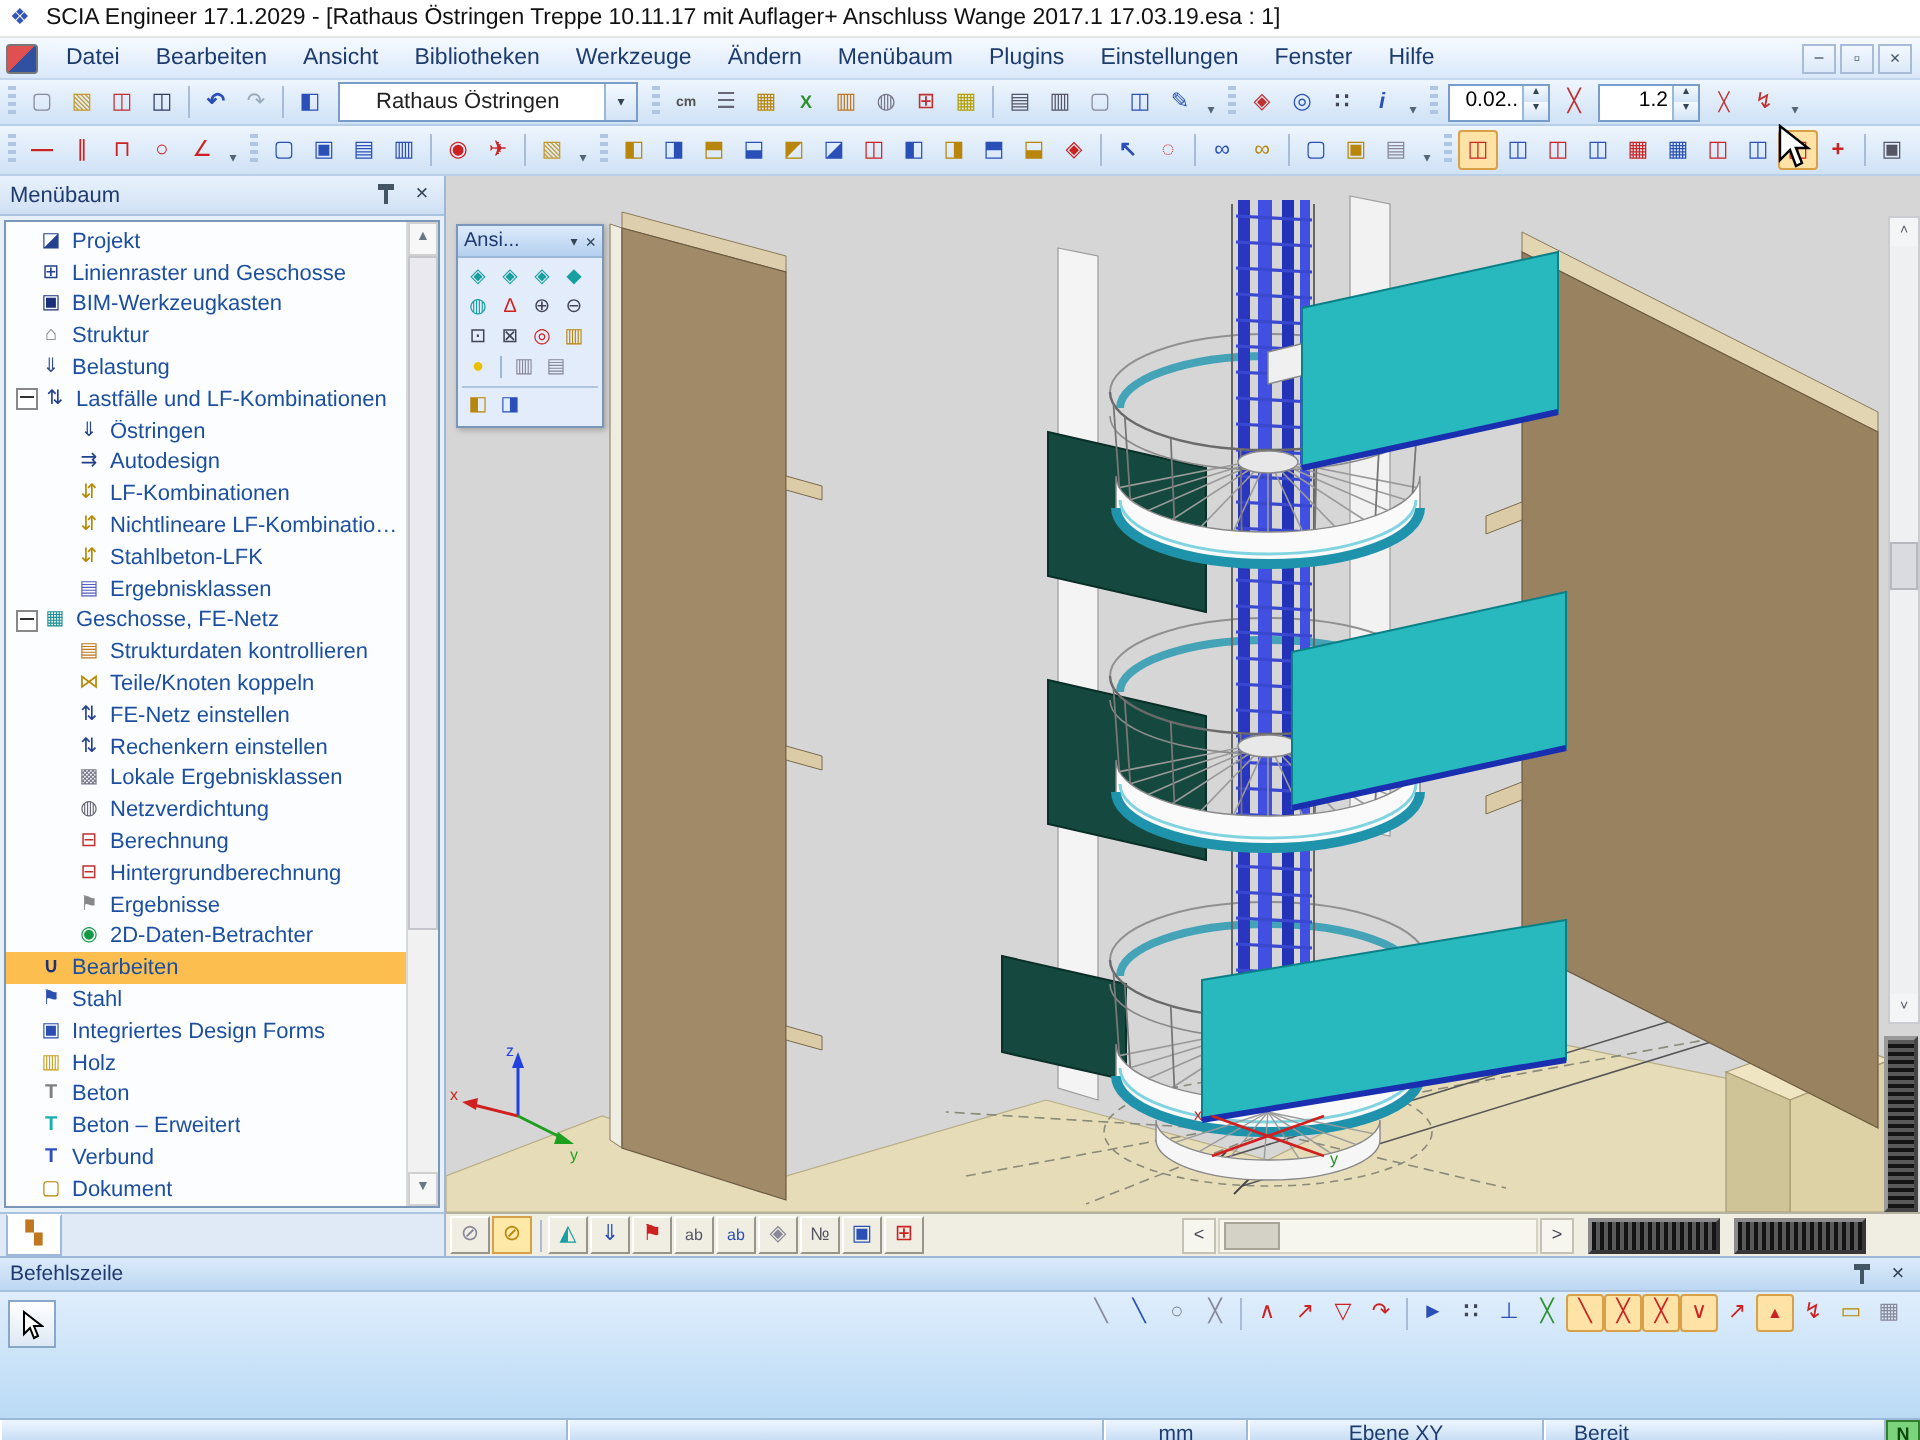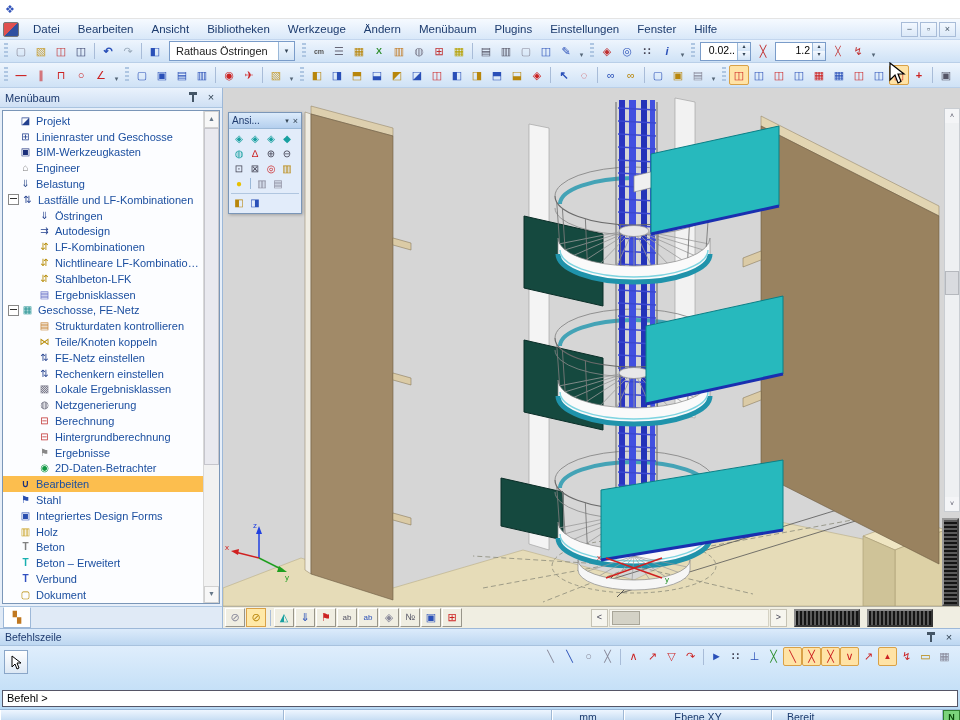--- a/index.html
+++ b/index.html
@@ -23,21 +23,21 @@
          border-bottom:1px solid #b9cfe8;padding-left:1px;white-space:nowrap}
   #tb1{height:22px}#tb2{height:24px}
   .grip{width:4px;height:16px;margin:0 3px;background:repeating-linear-gradient(180deg,#aec6e2 0 2px,rgba(0,0,0,0) 2px 4px)}
   .tsep{width:1px;height:16px;background:#a8bcd8;margin:0 3px;flex:none}
   .ovf{width:11px;height:18px;font-size:7px;color:#567;display:flex;align-items:flex-end;justify-content:center;padding-bottom:2px}
   .tbtn{width:18px;height:18px;flex:none;display:flex;align-items:center;justify-content:center;
         border:1px solid rgba(0,0,0,0);border-radius:2px}
   .tbtn.act{background:#ffe3a6;border-color:#d9a147}
   .gly{font-size:11px;line-height:1}
   .combo{display:flex;align-items:center;height:18px;background:#fff;border:1px solid #7a9cc9;margin:0 4px}
-  .combo .cval{padding:0 6px;width:96px;font-size:11px;color:#222;overflow:hidden;white-space:nowrap}
+  .combo .cval{padding:0 18px;width:96px;font-size:11px;color:#222;overflow:hidden;white-space:nowrap}
   .combo .carr{width:15px;height:100%;background:linear-gradient(#f4f9ff,#d3e4f6);border-left:1px solid #9ab8d8;
                font-size:7px;display:flex;align-items:center;justify-content:center;color:#345}
   .spin{display:flex;height:17px;border:1px solid #7a9cc9;background:#fff;margin:0 2px;flex:none}
   .spin .sval{width:32px;font-size:10.5px;padding:1px 2px;text-align:right;overflow:hidden}
   .spin .sbtns{width:12px;display:flex;flex-direction:column;border-left:1px solid #9ab8d8}
   .spin .sbtns span{flex:1;font-size:6px;line-height:7px;text-align:center;color:#345;
                     background:linear-gradient(#f4f9ff,#d3e4f6)}
   
   .main{display:flex;height:540px}
   .sidebar{width:222px;flex:none;background:#e7eff9;border-right:1px solid #9db8d8;display:flex;flex-direction:column}
@@ -115,20 +115,21 @@
          justify-content:center;overflow:hidden}
   .sbadge{width:15px;margin-left:auto;background:#7bd47b;border:1px solid #2f7f2f;color:#0a4a0a;
           font-size:9px;font-weight:bold;display:flex;align-items:center;justify-content:center}
   .cursor-overlay{position:absolute;pointer-events:none;z-index:50}
 </style>
 </head>
 <body>
 
 <div class="titlebar">
   <span class="appicon">❖</span>
+  <span>SCIA Engineer 17.1.2029 - [Rathaus Östringen Treppe  10.11.17 mit Auflager+ Anschluss Wange 2017.1 17.03.19.esa : 1]</span>
 </div>
 
 <div class="menubar">
   <span class="mdiicon"></span>
   <span id="menubar" style="display:flex">
       <span class="mitem">Datei</span>
       <span class="mitem">Bearbeiten</span>
       <span class="mitem">Ansicht</span>
       <span class="mitem">Bibliotheken</span>
       <span class="mitem">Werkzeuge</span>
@@ -433,21 +434,21 @@
             <span class="tlbl">Linienraster und Geschosse</span>
           </div>
           <div class="trow" style="padding-left: 5px;">
             <span class="tsp"></span>
             <span class="gly" style="color:#1a2f7a">▣</span>
             <span class="tlbl">BIM-Werkzeugkasten</span>
           </div>
           <div class="trow" style="padding-left: 5px;">
             <span class="tsp"></span>
             <span class="gly" style="color:#777">⌂</span>
-            <span class="tlbl">Engineer</span>
+            <span class="tlbl">Struktur</span>
           </div>
           <div class="trow" style="padding-left: 5px;">
             <span class="tsp"></span>
             <span class="gly" style="color:#33518f">⇓</span>
             <span class="tlbl">Belastung</span>
           </div>
           <div class="trow" style="padding-left: 5px;">
             <span class="tbox"></span>
             <span class="gly" style="color:#23418f">⇅</span>
             <span class="tlbl">Lastfälle und LF-Kombinationen</span>
@@ -508,21 +509,21 @@
             <span class="tlbl">Rechenkern einstellen</span>
           </div>
           <div class="trow" style="padding-left: 24px;">
             <span class="tsp"></span>
             <span class="gly" style="color:#778">▩</span>
             <span class="tlbl">Lokale Ergebnisklassen</span>
           </div>
           <div class="trow" style="padding-left: 24px;">
             <span class="tsp"></span>
             <span class="gly" style="color:#667">◍</span>
-            <span class="tlbl">Netzgenerierung</span>
+            <span class="tlbl">Netzverdichtung</span>
           </div>
           <div class="trow" style="padding-left: 24px;">
             <span class="tsp"></span>
             <span class="gly" style="color:#c03030">⊟</span>
             <span class="tlbl">Berechnung</span>
           </div>
           <div class="trow" style="padding-left: 24px;">
             <span class="tsp"></span>
             <span class="gly" style="color:#c03030">⊟</span>
             <span class="tlbl">Hintergrundberechnung</span>
@@ -1005,21 +1006,20 @@
       <span class="tbtn">
         <span class="gly" style="color:#c22">↯</span>
       </span>
       <span class="tbtn">
         <span class="gly" style="color:#b8860b">▭</span>
       </span>
       <span class="tbtn">
         <span class="gly" style="color:#889">▦</span>
       </span>
     </div>
-  <div class="cmdinput">Befehl &gt;</div>
 </div>
 
 <div class="statusbar" id="statusbar">
     <span class="scell" style="width: 282px;"></span>
     <span class="scell" style="width: 266px;"></span>
     <span class="scell" style="width: 70px;">mm</span>
     <span class="scell" style="width: 146px;">Ebene XY</span>
     <span class="scell" style="flex: 1 1 0%; justify-content: flex-start; padding-left: 14px;">Bereit</span>
     <span class="sbadge">N</span>
   </div>

